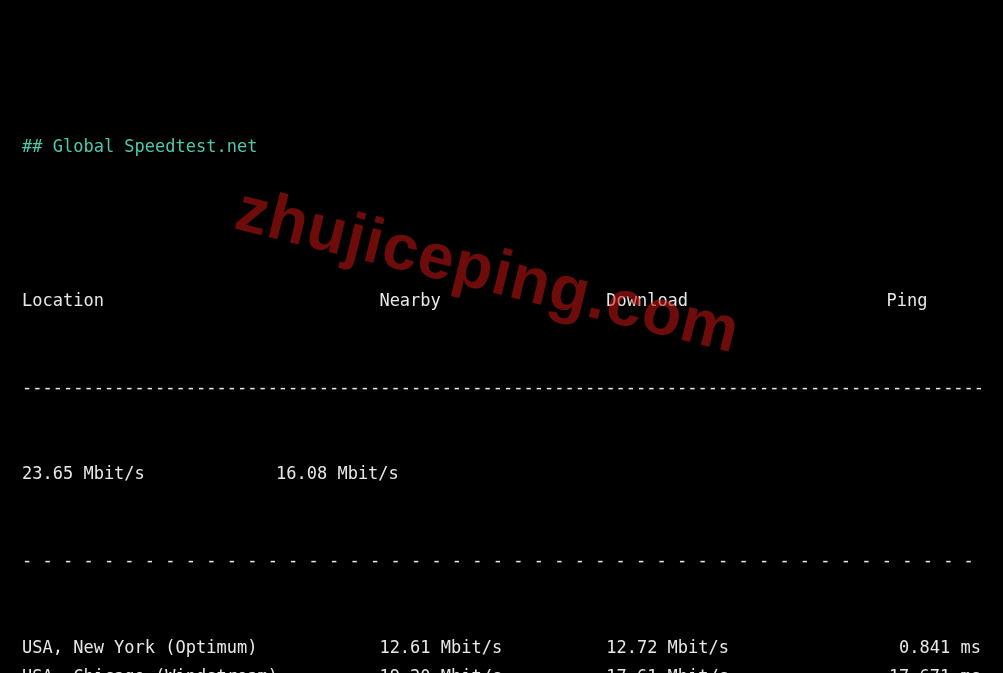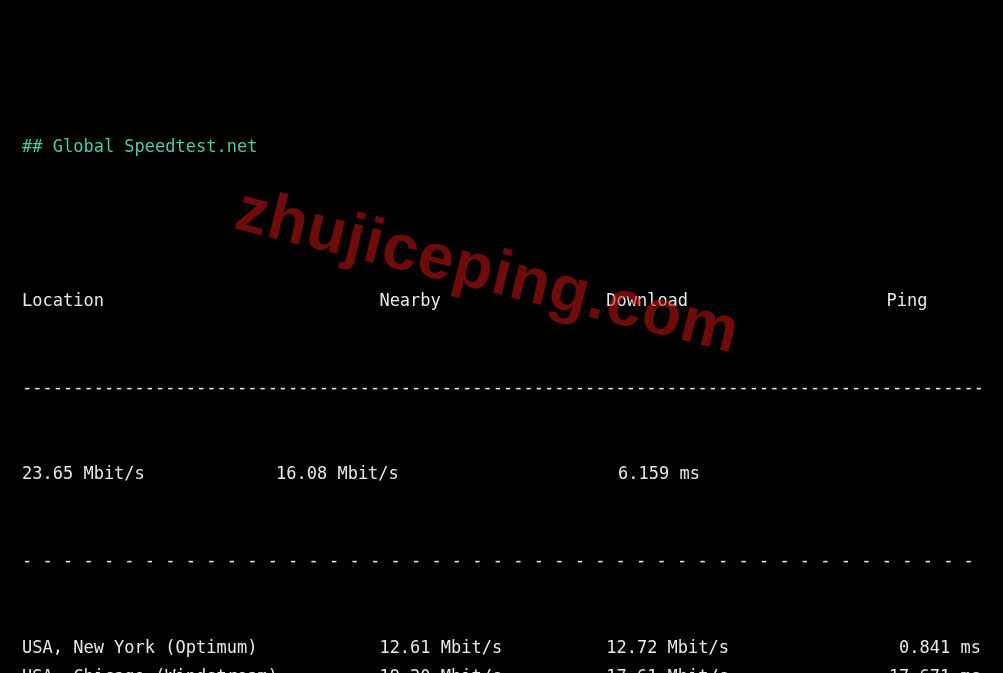--- a/index.html
+++ b/index.html
@@ -49,21 +49,20 @@
   <div class="row">
     <span class="col-loc">Location</span>
     <span class="col-up">Nearby</span>
     <span class="col-dl">Download</span>
     <span class="col-ping" style="text-align:center">Ping</span>
   </div>
   <div class="rule">--------------------------------------------------------------------------------------------------</div>
   <div class="row">
     <span class="col-up">23.65 Mbit/s</span>
     <span class="col-dl">16.08 Mbit/s</span>
-    <span class="col-ping">6.159 ms</span>
   </div>
   <div class="rule">- - - - - - - - - - - - - - - - - - - - - - - - - - - - - - - - - - - - - - - - - - - - - - - - - </div>
   <div id="rows"><div class="row"><span class="col-loc">USA, New York (Optimum)</span><span class="col-up">12.61 Mbit/s</span><span class="col-dl">12.72 Mbit/s</span><span class="col-ping">0.841 ms</span></div><div class="row"><span class="col-loc">USA, Chicago (Windstream)</span><span class="col-up">19.20 Mbit/s</span><span class="col-dl">17.61 Mbit/s</span><span class="col-ping">17.671 ms</span></div></div>
   
 </div>
 
 <div class="watermark">zhujiceping.com</div>
 
 
 

